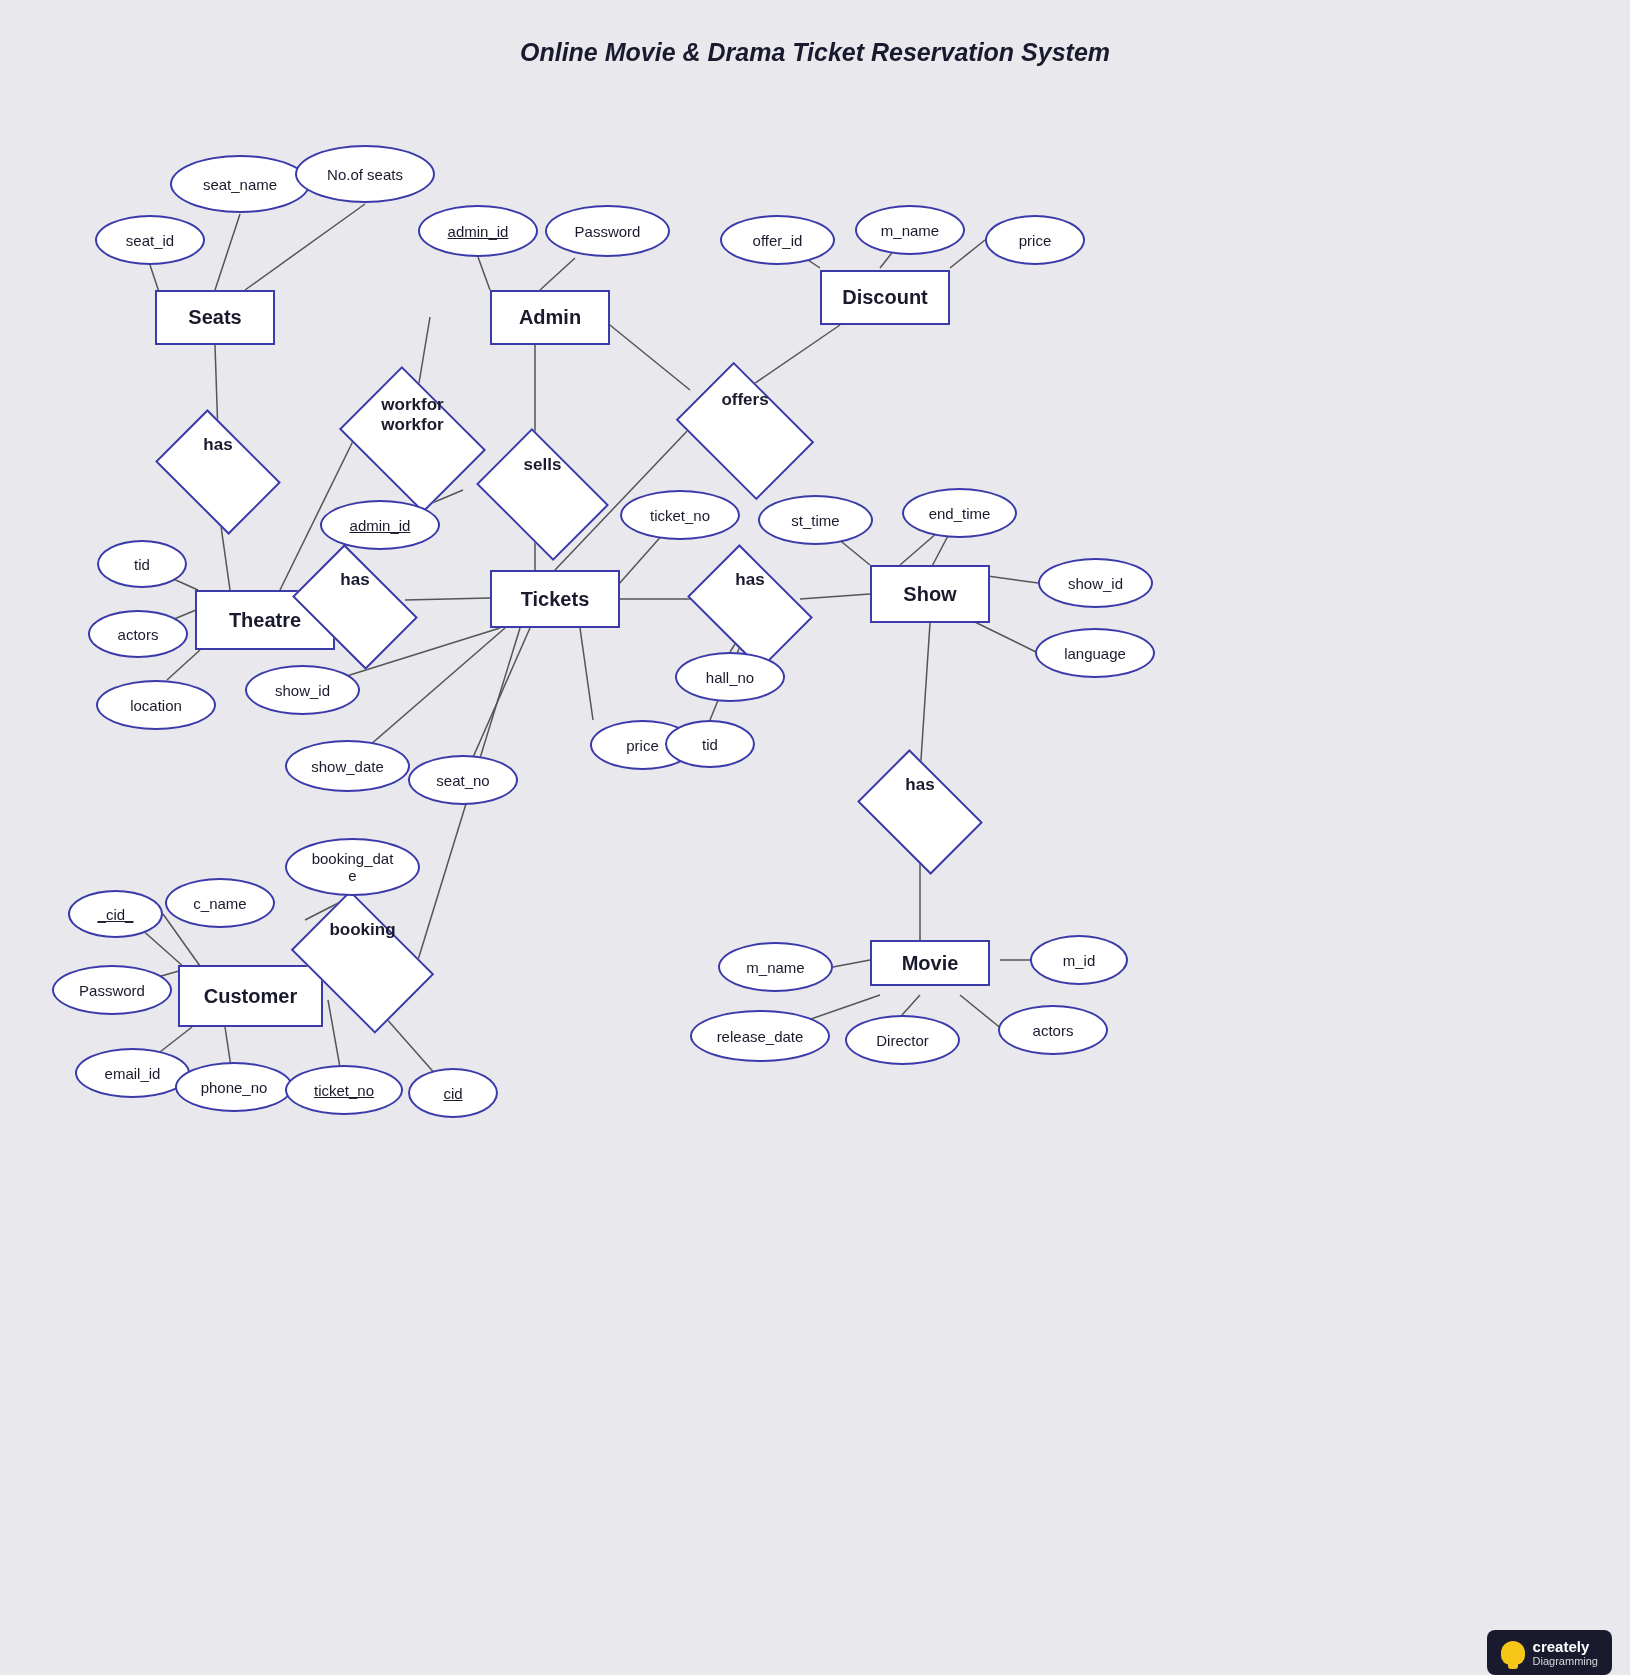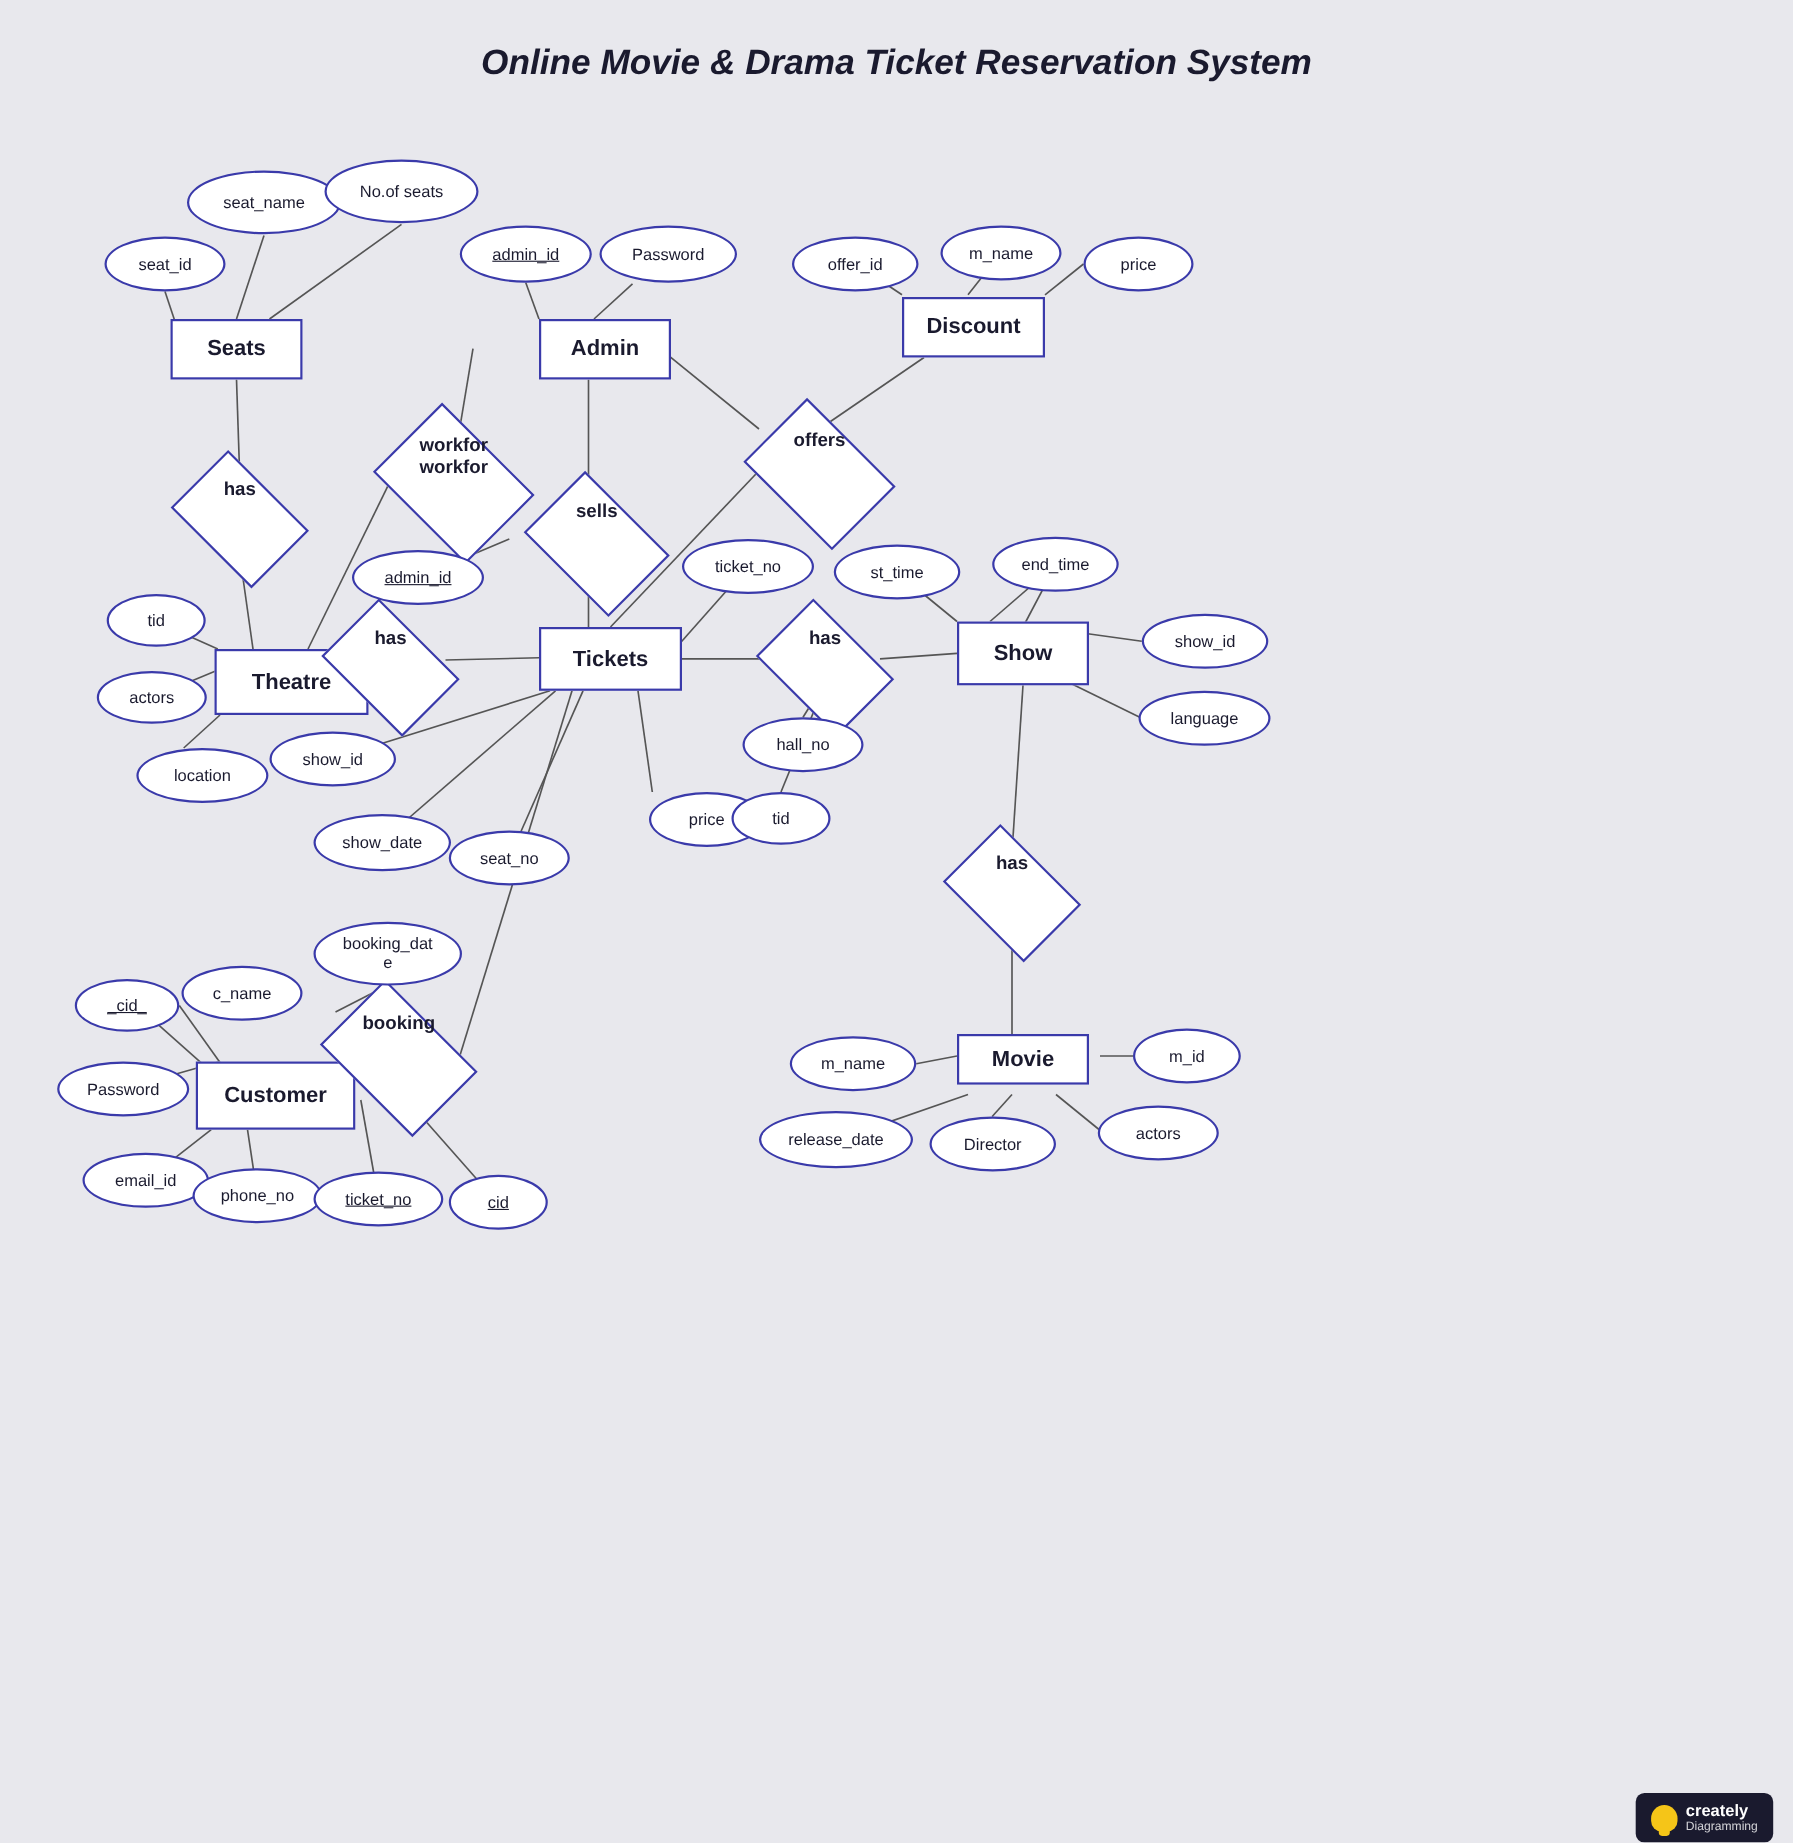--- a/index.html
+++ b/index.html
@@ -21,21 +21,21 @@
       top: 0; left: 0;
       width: 1630px;
       height: 1675px;
     }
     .title {
       position: absolute;
       top: 38px;
       left: 0;
       width: 1630px;
       text-align: center;
-      font-size: 32px;
+      font-size: 25px;
       font-style: italic;
       color: #1a1a2e;
       font-weight: 600;
     }
     
     .entity {
       position: absolute;
       border: 2.5px solid #3a3aaa;
       background: white;
       display: flex;
@@ -258,21 +258,21 @@
     </div>
   <div class="attribute" style="left:985px;top:215px;width:100px;height:50px;">
       <span>price</span>
     </div>
   <div class="attribute" style="left:97px;top:540px;width:90px;height:48px;">
       <span>tid</span>
     </div>
   <div class="attribute" style="left:88px;top:610px;width:100px;height:48px;">
       <span>actors</span>
     </div>
-  <div class="attribute" style="left:124px;top:680px;width:120px;height:50px;">
+  <div class="attribute" style="left:96px;top:680px;width:120px;height:50px;">
       <span>location</span>
     </div>
   <div class="attribute underlined" style="left:320px;top:500px;width:120px;height:50px;">
       <span>admin_id</span>
     </div>
   <div class="attribute" style="left:620px;top:490px;width:120px;height:50px;">
       <span>ticket_no</span>
     </div>
   <div class="attribute" style="left:758px;top:495px;width:115px;height:50px;">
       <span>st_time</span>

